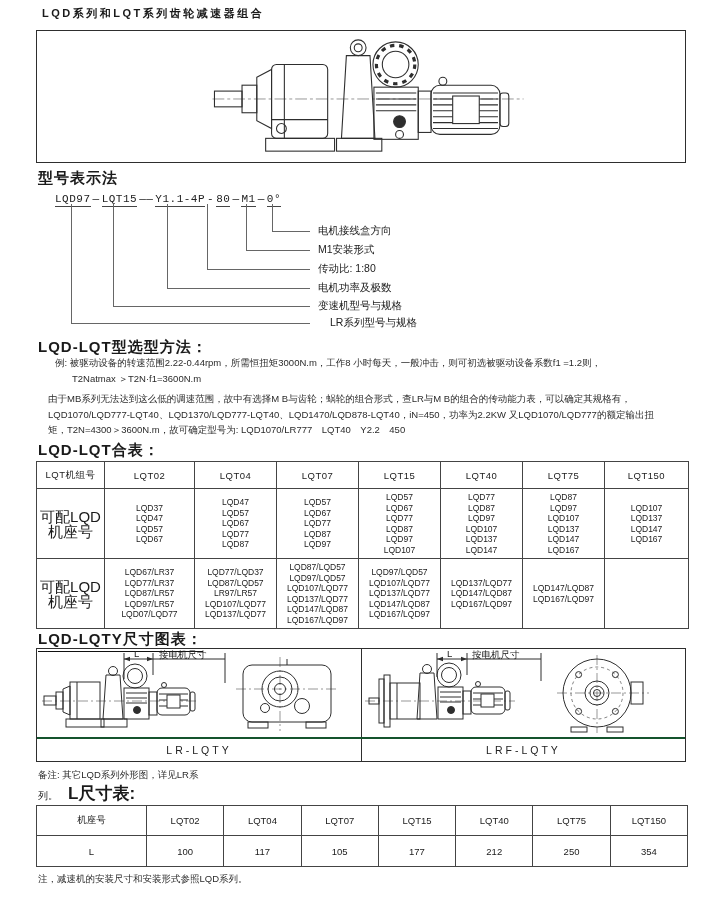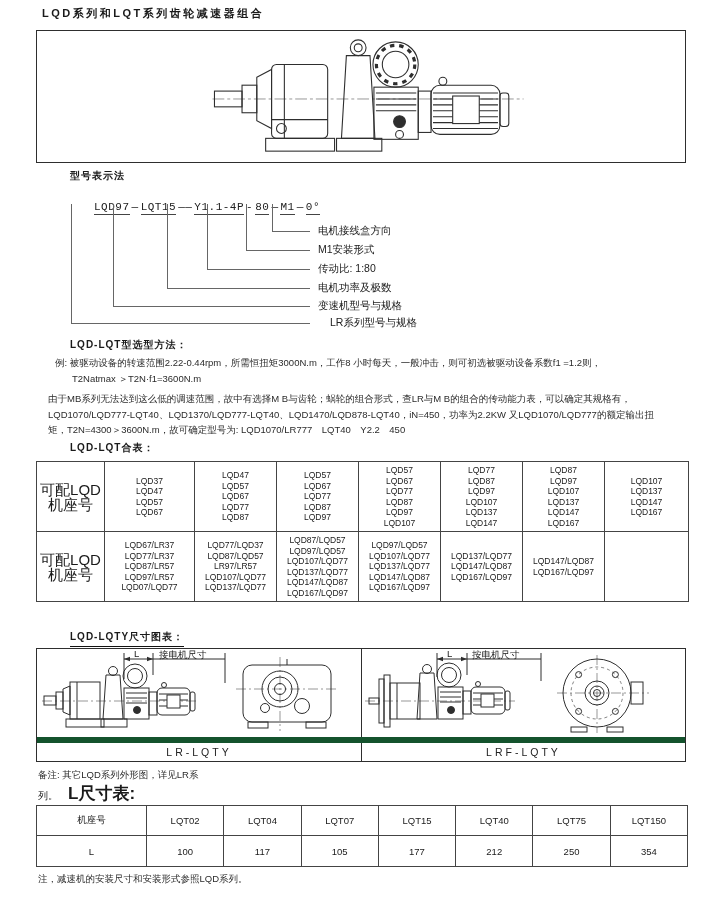--- a/index.html
+++ b/index.html
@@ -4,29 +4,29 @@
 <style>
   html,body{margin:0;padding:0;}
   body{
     width:715px;height:901px;position:relative;background:#ffffff;
     font-family:"Liberation Sans","DejaVu Sans",sans-serif;color:#1a1a1a;
     overflow:hidden;
   }
   .abs{position:absolute;}
   
   .h-title{left:42px;top:6px;font-size:11px;font-weight:bold;letter-spacing:2.5px;}
-  .h-sec{font-size:10px;font-weight:bold;letter-spacing:1px;margin-left:32px;}
+  .h-sec{font-size:15px;font-weight:bold;letter-spacing:1px;}
   
   #top-box{left:36px;top:30px;width:650px;height:133px;border:1px solid #2e2e2e;
     display:flex;align-items:center;justify-content:center;padding-left:18px;box-sizing:border-box;}
   
   #model-head{left:38px;top:169px;}
   #model-diagram{left:0;top:189px;width:715px;height:148px;}
-  #code-line{position:absolute;left:55px;top:12px;font-family:"Liberation Mono","DejaVu Sans Mono",monospace;
-    font-size:11px;letter-spacing:0.5px;color:#222;white-space:nowrap;margin-left:39px;}
+  #code-line{position:absolute;left:55px;top:4px;font-family:"Liberation Mono","DejaVu Sans Mono",monospace;
+    font-size:11px;letter-spacing:0.5px;color:#222;white-space:nowrap;}
   #code-line .part{border-bottom:1px solid #444;padding-bottom:1px;}
   #code-line .sep{margin:0 2px;}
   .vl{position:absolute;width:0;border-left:1px solid #666;}
   .hl{position:absolute;height:0;border-top:1px solid #666;}
   .dlabel{position:absolute;left:318px;font-size:10.5px;color:#222;white-space:nowrap;}
   
   #sel-head{left:38px;top:338px;}
   #sel-par{left:48px;top:355px;width:630px;font-size:9.5px;line-height:15.5px;color:#2b2b2b;}
   #sel-par .l1{padding-left:7px;}
   #sel-par .l2{padding-left:24px;}
@@ -42,21 +42,21 @@
   .mc{white-space:pre-line;}
   #combo-head{left:38px;top:441px;}
   
   #dims-head{left:38px;top:630px;}
   #dims-head span{display:inline-block;border-bottom:1.5px solid #111;padding-bottom:2px;}
   #dims-box{left:36px;top:648px;width:650px;height:114px;border:1px solid #2e2e2e;box-sizing:border-box;
     display:flex;flex-direction:column;}
   #dims-box .panels{display:flex;flex:1;}
   #dims-box .panel{width:50%;box-sizing:border-box;display:flex;align-items:flex-start;justify-content:center;}
   #dims-box .panel.rgt{border-left:1px solid #2e2e2e;}
-  #dims-box .captions{display:flex;height:22px;border-top:6px solid #14532d;justify-content:space-between;}
+  #dims-box .captions{display:flex;height:22px;border-top:2px solid #14532d;justify-content:space-between;}
   #dims-box .cap{width:50%;box-sizing:border-box;display:flex;align-items:center;justify-content:center;
     font-size:10.5px;letter-spacing:3px;color:#222;}
   #dims-box .cap.rgt{border-left:1px solid #2e2e2e;}
   #remark{left:38px;top:769px;font-size:9.5px;color:#2b2b2b;}
   #lrow{left:38px;top:782px;display:flex;align-items:flex-end;gap:10px;}
   #lrow .cont{font-size:10px;padding-bottom:2px;}
   #lrow .big{font-size:17px;font-weight:bold;}
   #l-table{left:36px;top:805px;width:652px;}
   #l-table td,#l-table th{border:1px solid #444;text-align:center;vertical-align:middle;
     font-weight:normal;font-size:9.5px;}
@@ -145,20 +145,30 @@
       <col style="width:68px">
       <col style="width:90px">
       <col style="width:82px">
       <col style="width:82px">
       <col style="width:82px">
       <col style="width:82px">
       <col style="width:82px">
       <col style="width:84px">
     </colgroup>
   <tbody>
+      <tr>
+    <th>LQT机组号</th>
+    <th>LQT02</th>
+    <th>LQT04</th>
+    <th>LQT07</th>
+    <th>LQT15</th>
+    <th>LQT40</th>
+    <th>LQT75</th>
+    <th>LQT150</th>
+  </tr>
   <tr>
     <td class="rowlab mc">可配LQD
 机座号</td>
     <td class="mc">LQD37
 LQD47
 LQD57
 LQD67</td>
     <td class="mc">LQD47
 LQD57
 LQD67

